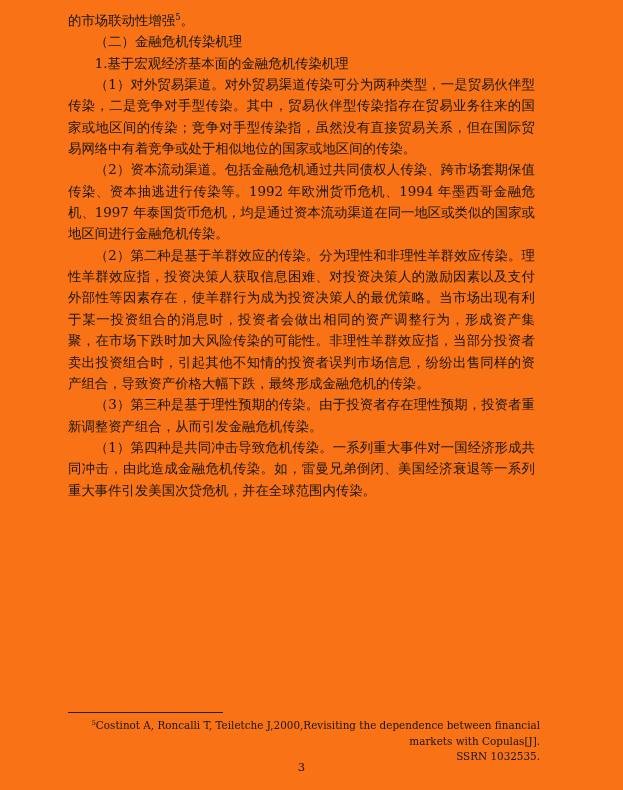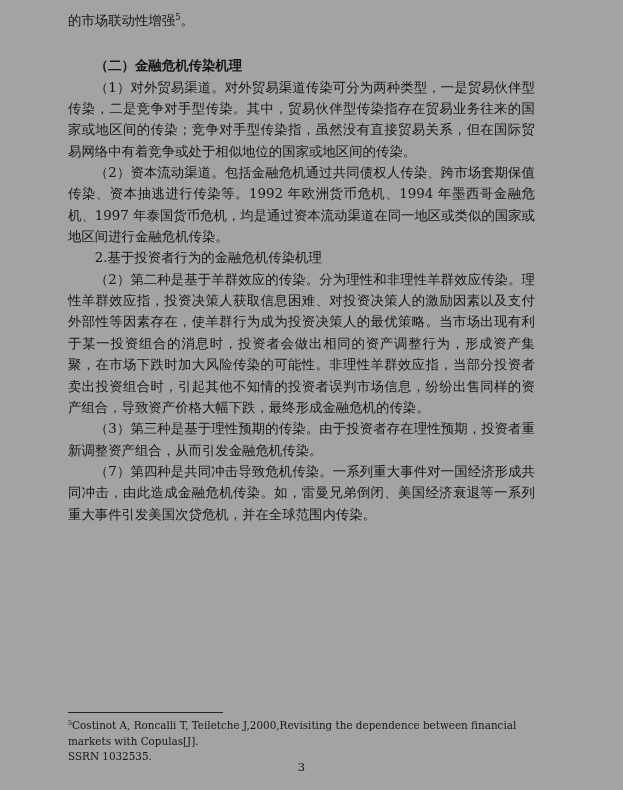--- a/index.html
+++ b/index.html
@@ -8,55 +8,54 @@
     width: 623px;
     height: 790px;
     position: relative;
     font-family: "DejaVu Serif", "Liberation Serif", serif;
     color: #151515;
     overflow: hidden;
   }
   .page {
     position: absolute;
     inset: 0;
-    background: #a3a3a3;
+    background: #f97316;
   }
   .content {
     position: absolute;
     left: 68px;
     top: 10px;
     width: 467px;
     font-size: 13.4px;
     line-height: 21.35px;
     text-align: justify;
   }
   .content p {
     text-indent: 2em;
     margin: 0;
   }
   .content p.no-indent {
     text-indent: 0;
   }
   .content p.bold-heading {
-    font-weight: bold;
-    margin-top: 24px;
+    font-weight: normal;
   }
   sup {
     font-size: 0.62em;
     vertical-align: super;
     line-height: 0;
   }
   .footnotes {
     position: absolute;
     left: 68px;
     top: 712px;
     width: 472px;
     font-size: 10.4px;
     line-height: 15.5px;
-    text-align: left;
+    text-align: right;
   }
   .footnote-rule {
     width: 155px;
     border-top: 1px solid #222;
     margin-bottom: 5px;
   }
   .page-number {
     position: absolute;
     left: 68px;
     top: 760px;
@@ -70,34 +69,34 @@
 
 <div class="page">
 
   <div class="content">
 
     <p class="no-indent"><span>的市场联动性增强</span><sup>5</sup><span>。</span></p>
 
 
     <p class="bold-heading">（二）金融危机传染机理</p>
 
+    <p>1.基于宏观经济基本面的金融危机传染机理</p>
 
 
     <p>（1）对外贸易渠道。对外贸易渠道传染可分为两种类型，一是贸易伙伴型传染，二是竞争对手型传染。其中，贸易伙伴型传染指存在贸易业务往来的国家或地区间的传染；竞争对手型传染指，虽然没有直接贸易关系，但在国际贸易网络中有着竞争或处于相似地位的国家或地区间的传染。</p>
 
     <p>（2）资本流动渠道。包括金融危机通过共同债权人传染、跨市场套期保值传染、资本抽逃进行传染等。1992 年欧洲货币危机、1994 年墨西哥金融危机、1997 年泰国货币危机，均是通过资本流动渠道在同一地区或类似的国家或地区间进行金融危机传染。</p>
 
-    <p>2.基于投资者行为的金融危机传染机理</p>
 
 
     <p>（2）第二种是基于羊群效应的传染。分为理性和非理性羊群效应传染。理性羊群效应指，投资决策人获取信息困难、对投资决策人的激励因素以及支付外部性等因素存在，使羊群行为成为投资决策人的最优策略。当市场出现有利于某一投资组合的消息时，投资者会做出相同的资产调整行为，形成资产集聚，在市场下跌时加大风险传染的可能性。非理性羊群效应指，当部分投资者卖出投资组合时，引起其他不知情的投资者误判市场信息，纷纷出售同样的资产组合，导致资产价格大幅下跌，最终形成金融危机的传染。</p>
 
     <p>（3）第三种是基于理性预期的传染。由于投资者存在理性预期，投资者重新调整资产组合，从而引发金融危机传染。</p>
 
-    <p>（7）第四种是共同冲击导致危机传染。一系列重大事件对一国经济形成共同冲击，由此造成金融危机传染。如，雷曼兄弟倒闭、美国经济衰退等一系列重大事件引发美国次贷危机，并在全球范围内传染。</p>
+    <p>（1）第四种是共同冲击导致危机传染。一系列重大事件对一国经济形成共同冲击，由此造成金融危机传染。如，雷曼兄弟倒闭、美国经济衰退等一系列重大事件引发美国次贷危机，并在全球范围内传染。</p>
 
   </div>
 
   <div class="footnotes">
     <div class="footnote-rule"></div>
     <div><sup>5</sup><span>Costinot A, Roncalli T, Teiletche J,2000,Revisiting the dependence between financial markets with Copulas[J].</span><br><span>SSRN 1032535.</span></div>
   </div>
 
   <div class="page-number">3</div>
 

